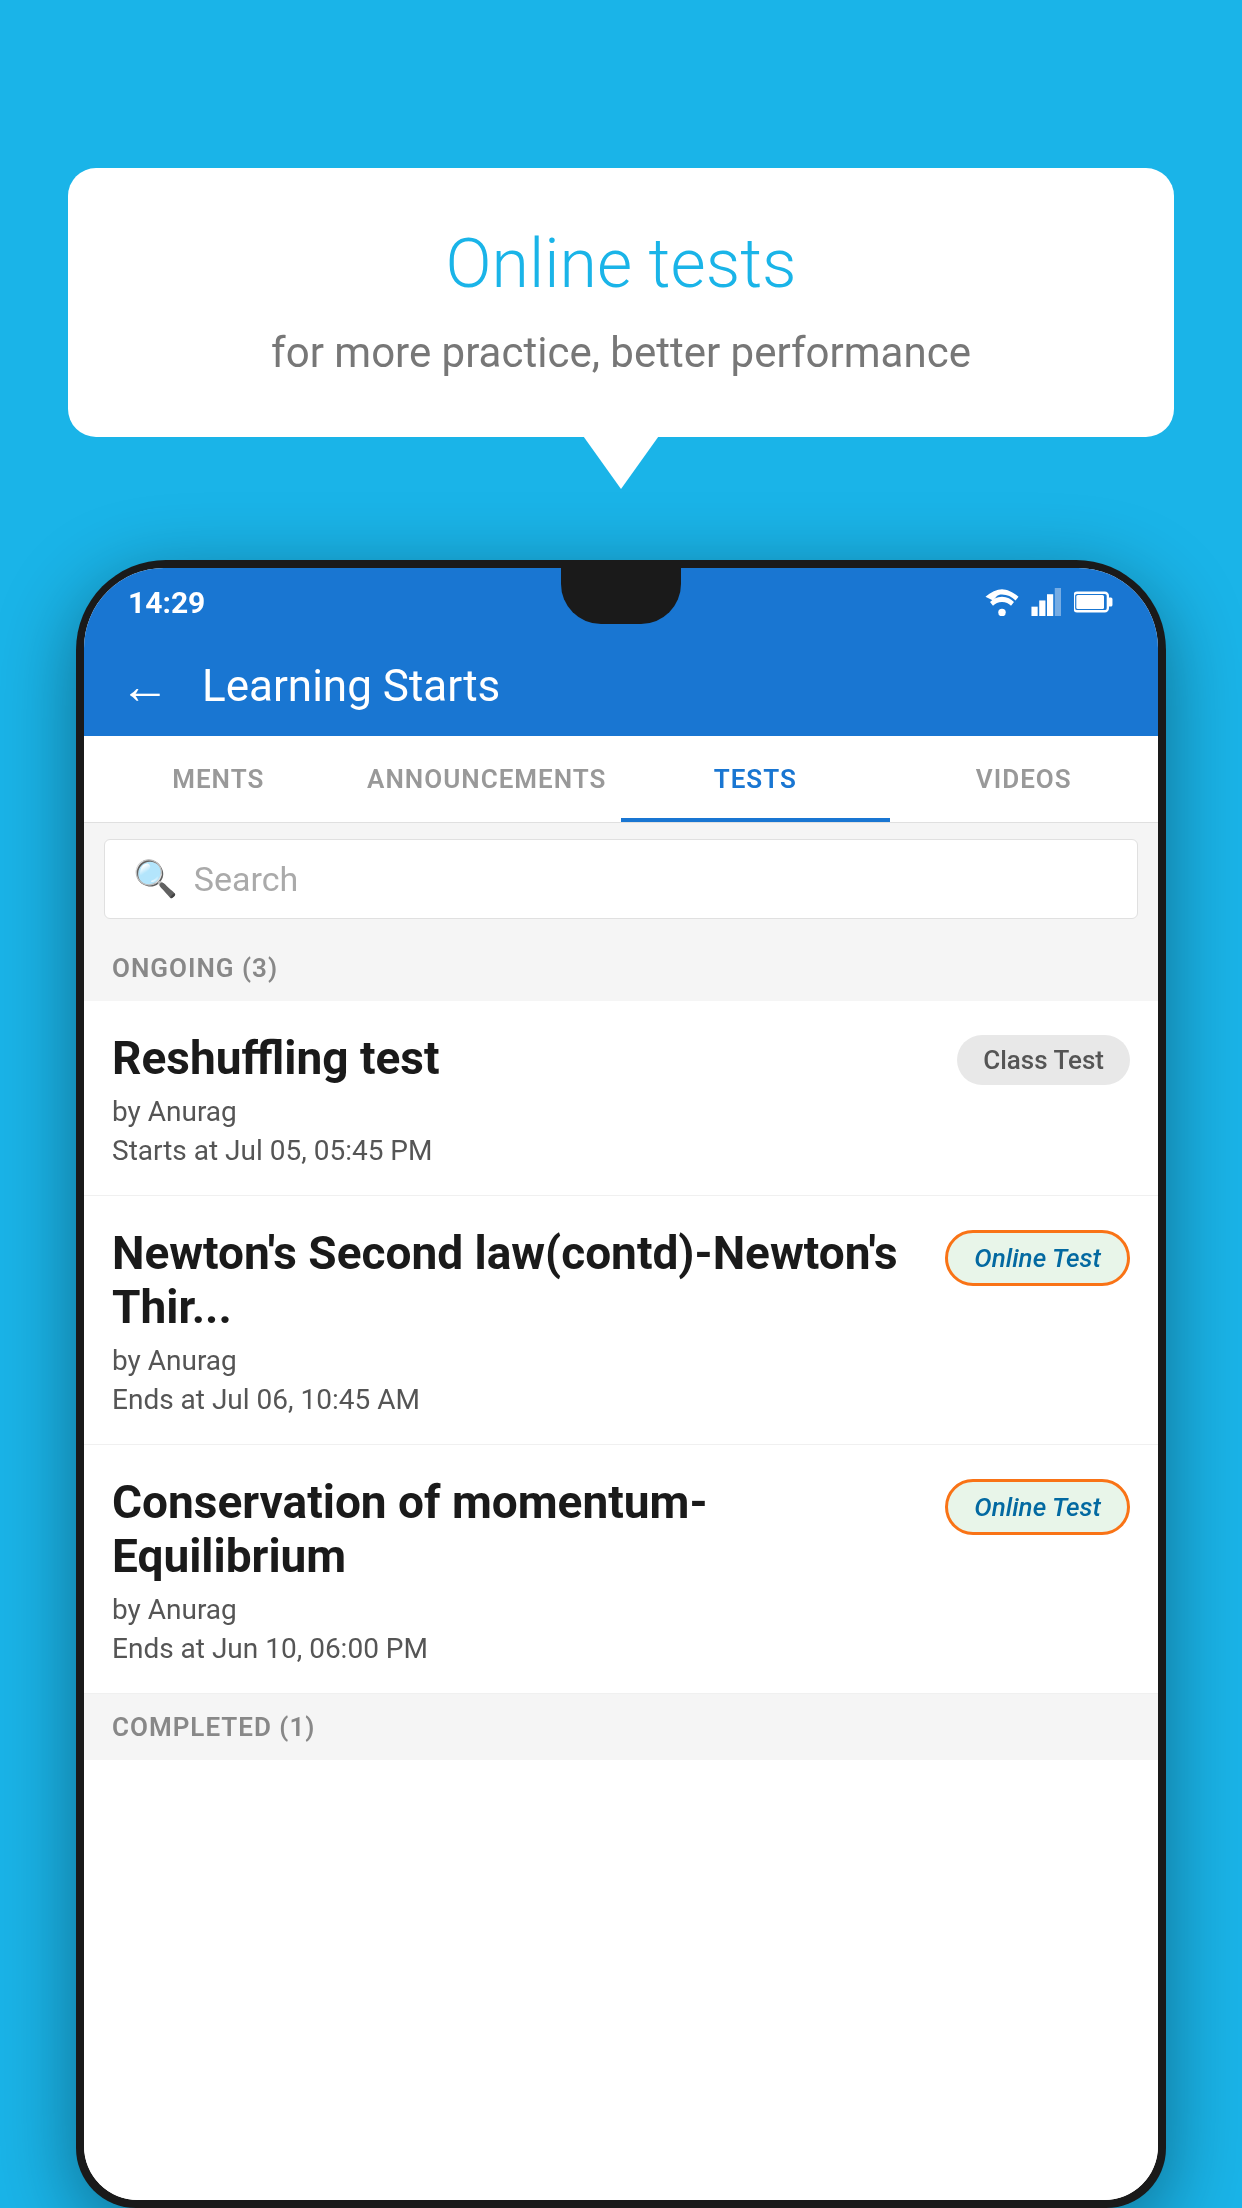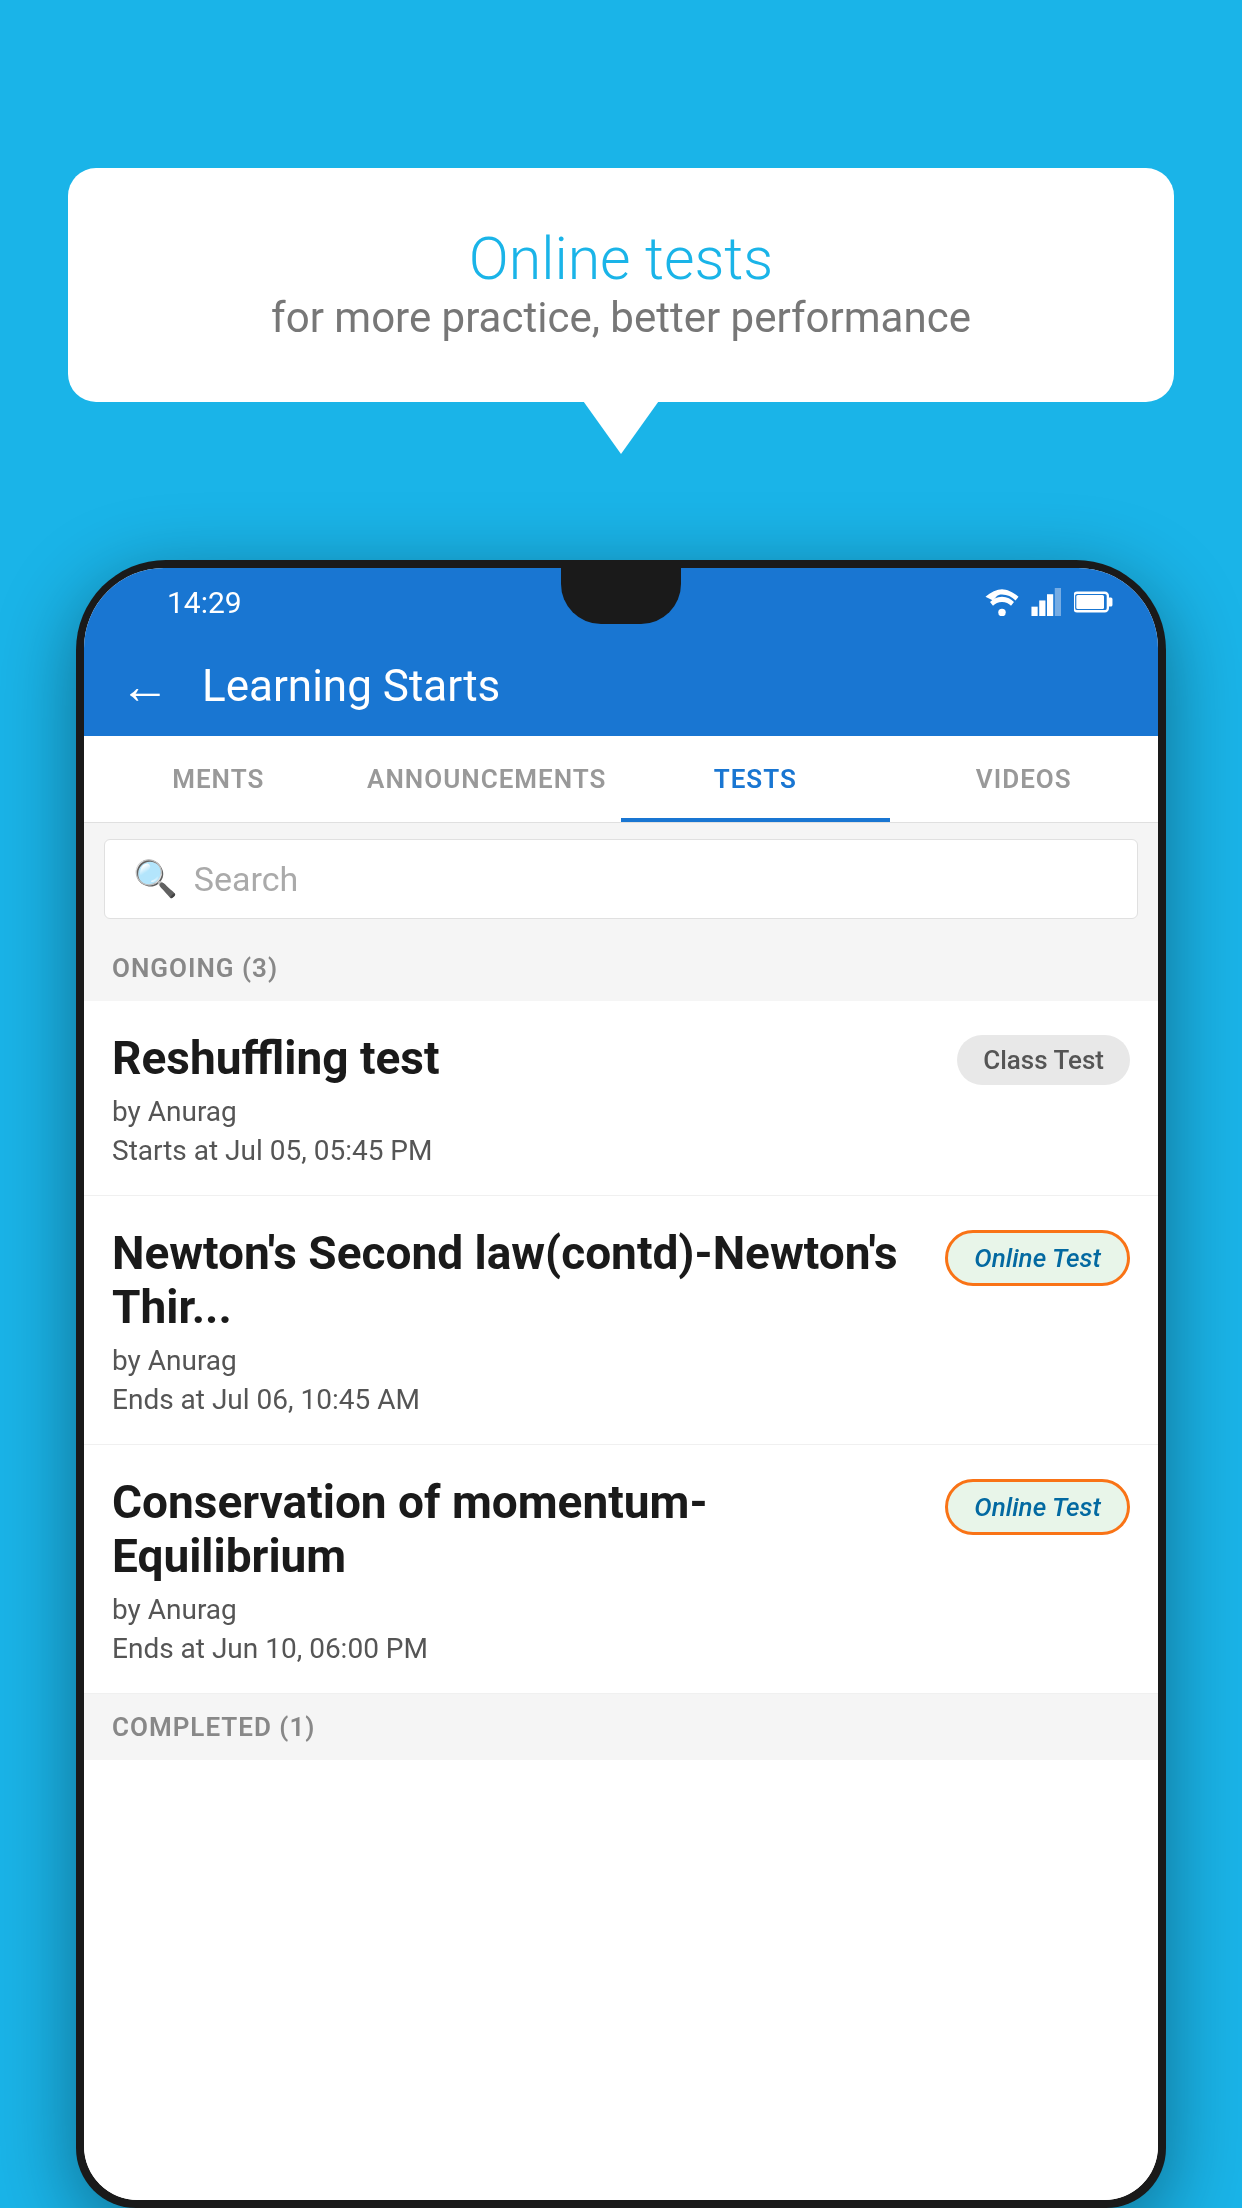--- a/index.html
+++ b/index.html
@@ -30,23 +30,24 @@
       bottom: -52px;
       left: 50%;
       transform: translateX(-50%);
       width: 0;
       height: 0;
       border-left: 40px solid transparent;
       border-right: 40px solid transparent;
       border-top: 56px solid white;
     }
     .speech-bubble-title {
-      font-size: 59px;
+      font-size: 68px;
       font-weight: 300;
       color: #1ab4e8;
+      margin-bottom: 24px;
     }
     .speech-bubble-subtitle {
       font-size: 42px;
       color: #777;
       font-weight: 400;
     }
 
     
     .phone-frame {
       position: absolute;
@@ -76,22 +77,21 @@
       display: flex;
       align-items: center;
       justify-content: space-between;
       padding: 0 44px;
       height: 68px;
       position: relative;
     }
     .status-time {
       color: white;
       font-size: 30px;
-      font-weight: 400;
-      margin-left: 39px;
+      font-weight: 700;
     }
     .status-icons {
       display: flex;
       align-items: center;
       gap: 10px;
     }
     .status-icons svg {
       fill: white;
     }
 

